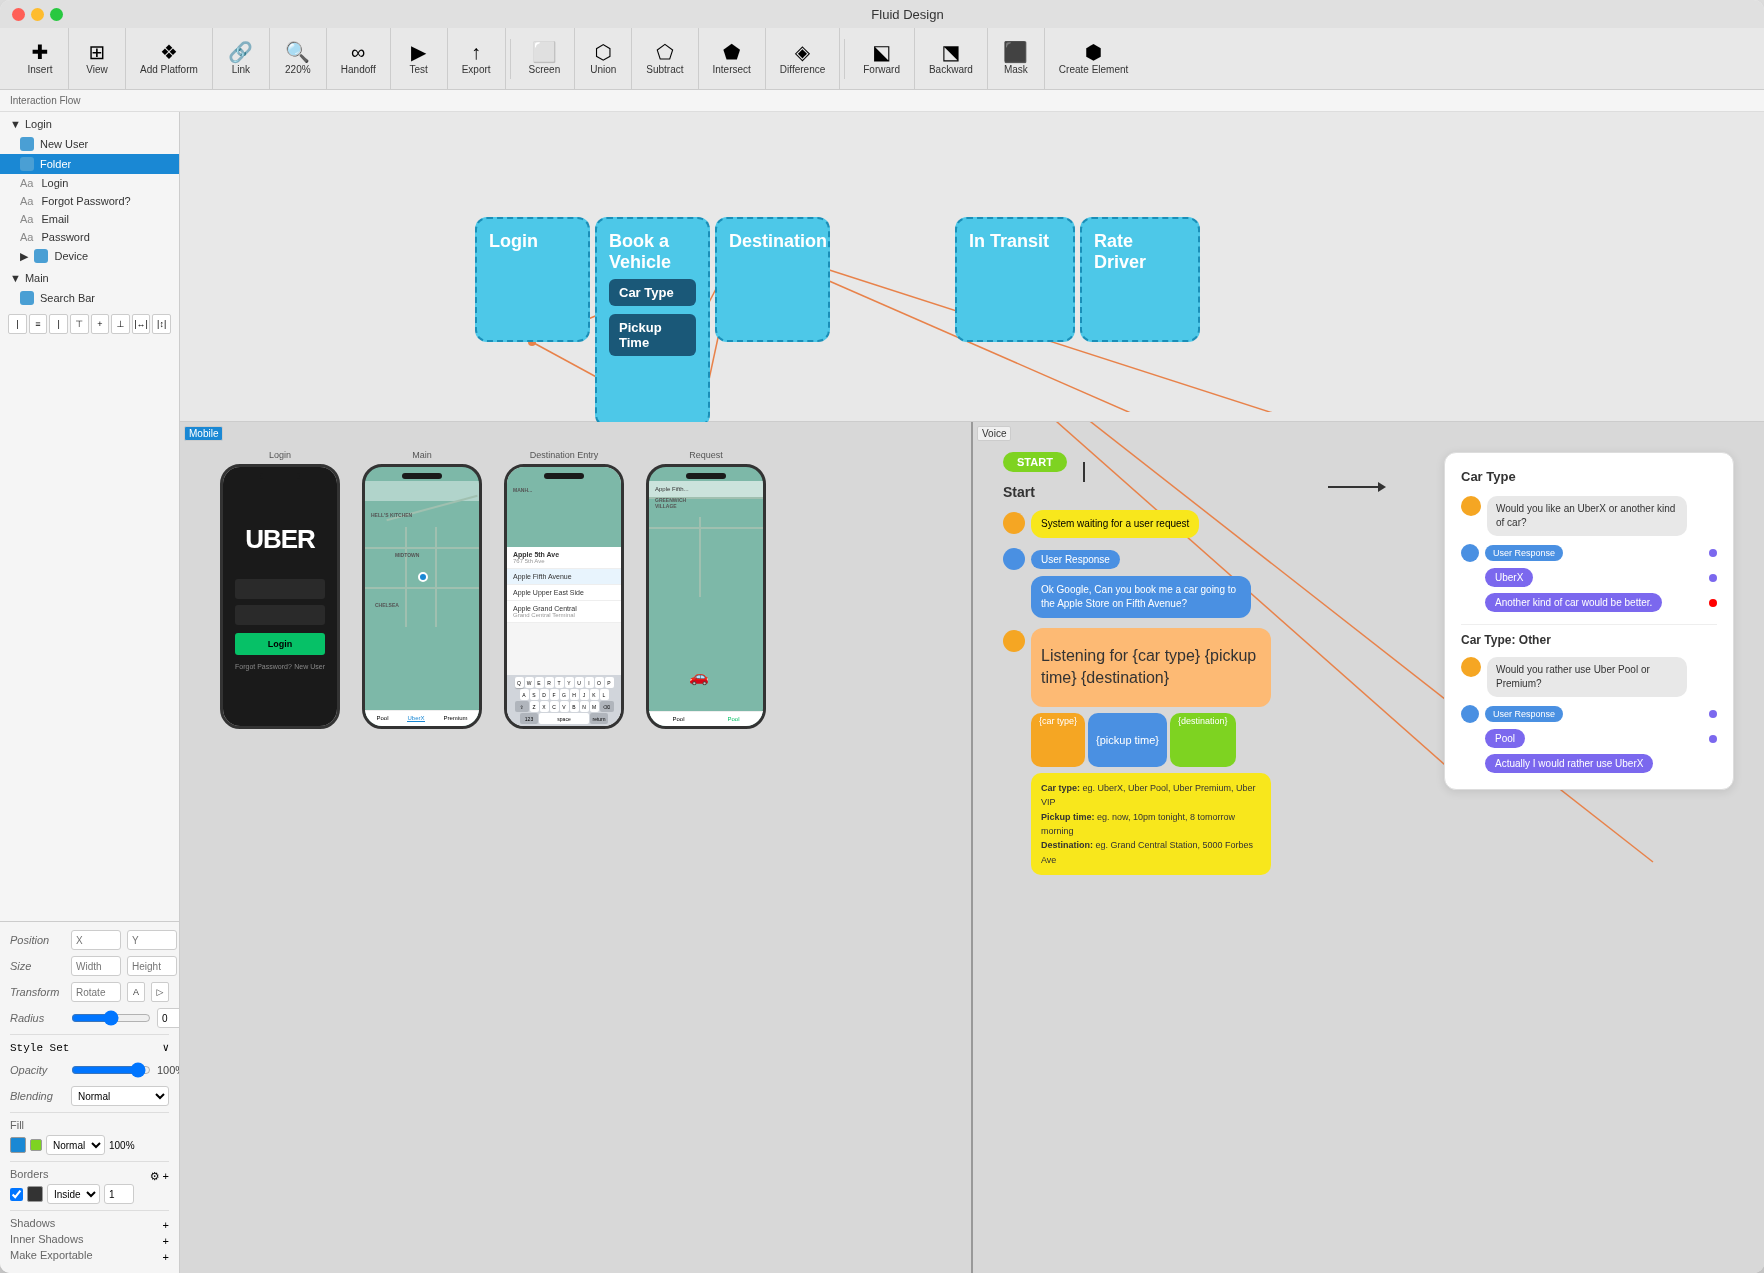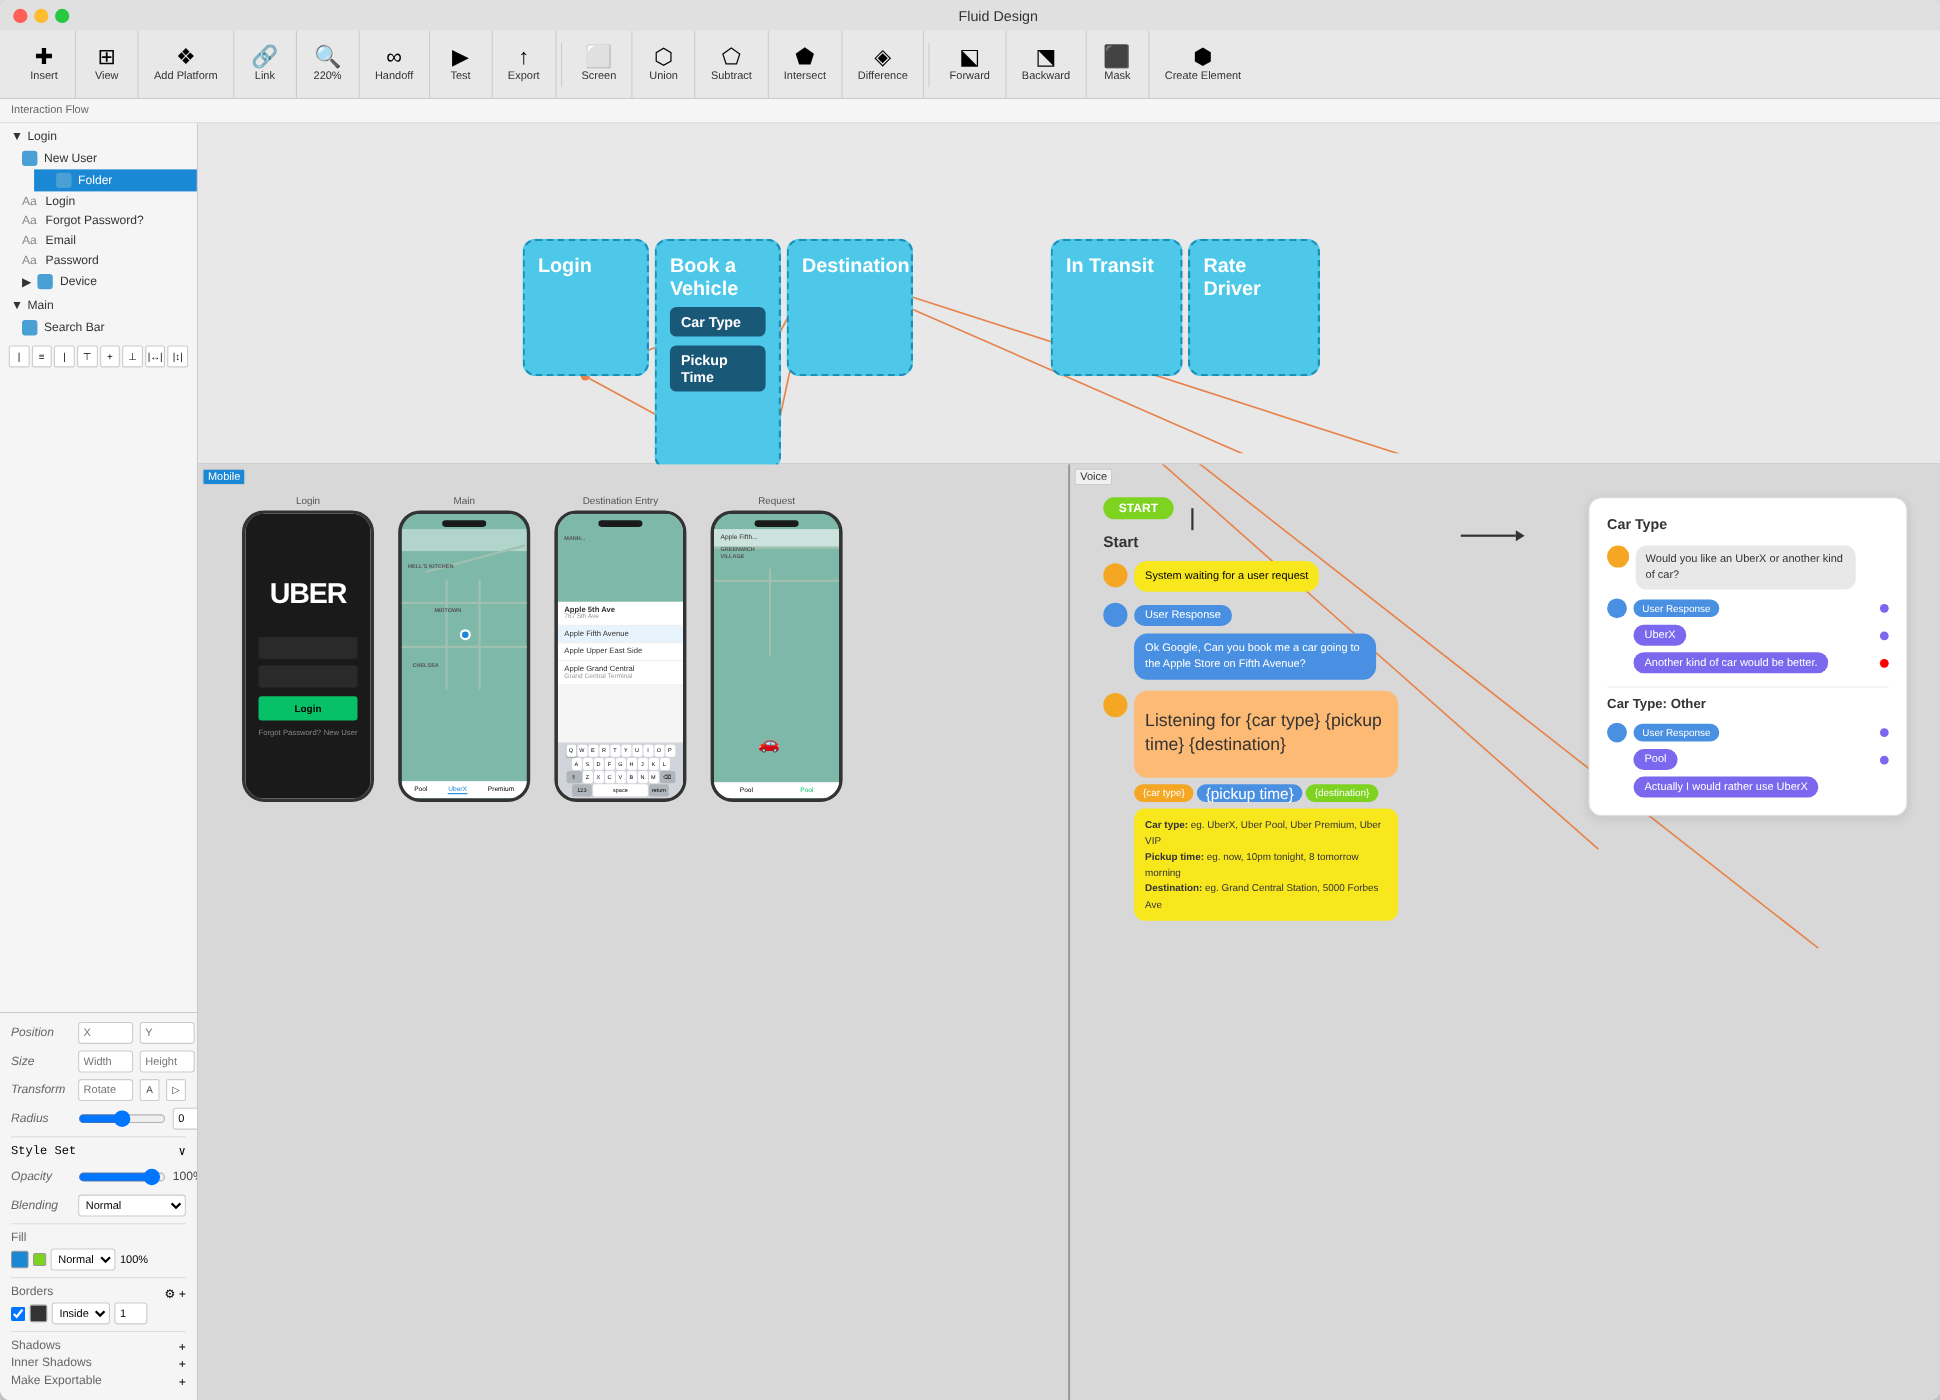--- a/index.html
+++ b/index.html
@@ -28,21 +28,21 @@
     .interaction-flow-label { font-size: 10px; color: #666; }
 
     
     .main-area { display: flex; flex: 1; overflow: hidden; }
 
     
     .sidebar { width: 180px; background: #f5f5f5; border-right: 1px solid #ccc; display: flex; flex-direction: column; flex-shrink: 0; overflow: hidden; }
     .sidebar-top { flex: 1; overflow-y: auto; }
     .sidebar-section-header { font-size: 11px; color: #333; padding: 6px 10px 4px; font-weight: 500; display: flex; align-items: center; gap: 4px; }
     .sidebar-item { display: flex; align-items: center; gap: 6px; padding: 3px 10px 3px 20px; font-size: 11px; color: #333; cursor: pointer; }
-    .sidebar-item.selected { background: #1a88d4; color: white; margin-left: 31px; }
+    .sidebar-item.selected { background: #1a88d4; color: white; }
     .sidebar-item .item-icon { width: 14px; height: 14px; border-radius: 3px; flex-shrink: 0; }
     .sidebar-item .item-icon.blue { background: #4a9fd4; }
     .sidebar-item .item-icon.folder { background: #4a9fd4; }
     .sidebar-aa { font-size: 11px; font-weight: normal; color: #888; margin-right: 2px; }
 
     .sidebar-bottom { border-top: 1px solid #ccc; padding: 8px 10px; }
     .property-row { display: flex; align-items: center; gap: 6px; margin-bottom: 6px; font-size: 11px; color: #444; }
     .property-label { width: 55px; color: #666; flex-shrink: 0; font-style: italic; }
     .property-input { flex: 1; height: 20px; border: 1px solid #ccc; border-radius: 3px; font-size: 10px; padding: 0 4px; background: white; }
     .property-input-sm { width: 50px; height: 20px; border: 1px solid #ccc; border-radius: 3px; font-size: 10px; padding: 0 4px; background: white; }
@@ -570,21 +570,21 @@
               <div style="background:#4a90e2; border-radius:12px; padding:7px 10px; font-size:10px; line-height:1.4; color:white; max-width:220px;">Ok Google, Can you book me a car going to the Apple Store on Fifth Avenue?</div>
             </div>
 
             
             <div style="display:flex; align-items:flex-start; gap:6px; margin-bottom:8px;">
               <div style="width:22px; height:22px; border-radius:50%; background:#f5a623; flex-shrink:0; margin-top:2px;"></div>
               <div style="max-width:240px;">
                 <div style="background:#fdba74; border-radius:12px; padding:17px 10px; font-size:16px; line-height:1.4; color:#333; margin-bottom:6px;">Listening for {car type} {pickup time} {destination}</div>
                 <div style="display:flex; flex-wrap:wrap; gap:3px; margin-bottom:6px;">
                   <span style="background:#f5a623; color:white; border-radius:10px; padding:3px 8px; font-size:9px;">{car type}</span>
-                  <span style="background:#4a90e2; color:white; border-radius:10px; padding:0 8px; font-size:14px;">{pickup time}</span>
+                  <span style="background:#4a90e2; color:white; border-radius:10px; padding:21px 8px; font-size:11px;">{pickup time}</span>
                   <span style="background:#7ed321; color:white; border-radius:10px; padding:3px 8px; font-size:9px;">{destination}</span>
                 </div>
                 <div style="background:#f8e71c; border-radius:10px; padding:8px 10px; font-size:9px; color:#333; line-height:1.6;">
                   <strong>Car type:</strong> eg. UberX, Uber Pool, Uber Premium, Uber VIP<br>
                   <strong>Pickup time:</strong> eg. now, 10pm tonight, 8 tomorrow morning<br>
                   <strong>Destination:</strong> eg. Grand Central Station, 5000 Forbes Ave
                 </div>
               </div>
             </div>
           </div>
@@ -616,20 +616,24 @@
 
             <div style="display:flex; align-items:center; gap:6px; margin-bottom:12px; padding-left:24px;">
               <div style="background:#7b68ee; border-radius:10px; padding:4px 10px; font-size:10px; color:white; max-width:190px;">Another kind of car would be better.</div>
               <div style="width:8px; height:8px; border-radius:50%; background:#f00; margin-left:auto;"></div>
             </div>
 
             <div style="border-top:1px solid #eee; margin:8px 0;"></div>
 
             <div style="font-size:12px; font-weight:600; color:#333; margin-bottom:10px;">Car Type: Other</div>
 
+            <div style="display:flex; align-items:flex-start; gap:6px; margin-bottom:8px;">
+              <div style="width:20px; height:20px; border-radius:50%; background:#f5a623; flex-shrink:0;"></div>
+              <div style="background:#e8e8e8; border-radius:10px; padding:6px 9px; font-size:10px; line-height:1.4; color:#333; max-width:200px;">Would you rather use Uber Pool or Premium?</div>
+            </div>
 
             <div style="display:flex; align-items:center; gap:6px; margin-bottom:6px;">
               <div style="width:18px; height:18px; border-radius:50%; background:#4a90e2; flex-shrink:0;"></div>
               <div style="background:#4a90e2; color:white; border-radius:10px; padding:3px 8px; font-size:9px;">User Response</div>
               <div style="width:8px; height:8px; border-radius:50%; background:#7b68ee; margin-left:auto;"></div>
             </div>
 
             <div style="display:flex; align-items:center; gap:6px; margin-bottom:6px; padding-left:24px;">
               <div style="background:#7b68ee; border-radius:10px; padding:4px 10px; font-size:10px; color:white;">Pool</div>
               <div style="width:8px; height:8px; border-radius:50%; background:#7b68ee; margin-left:auto;"></div>

